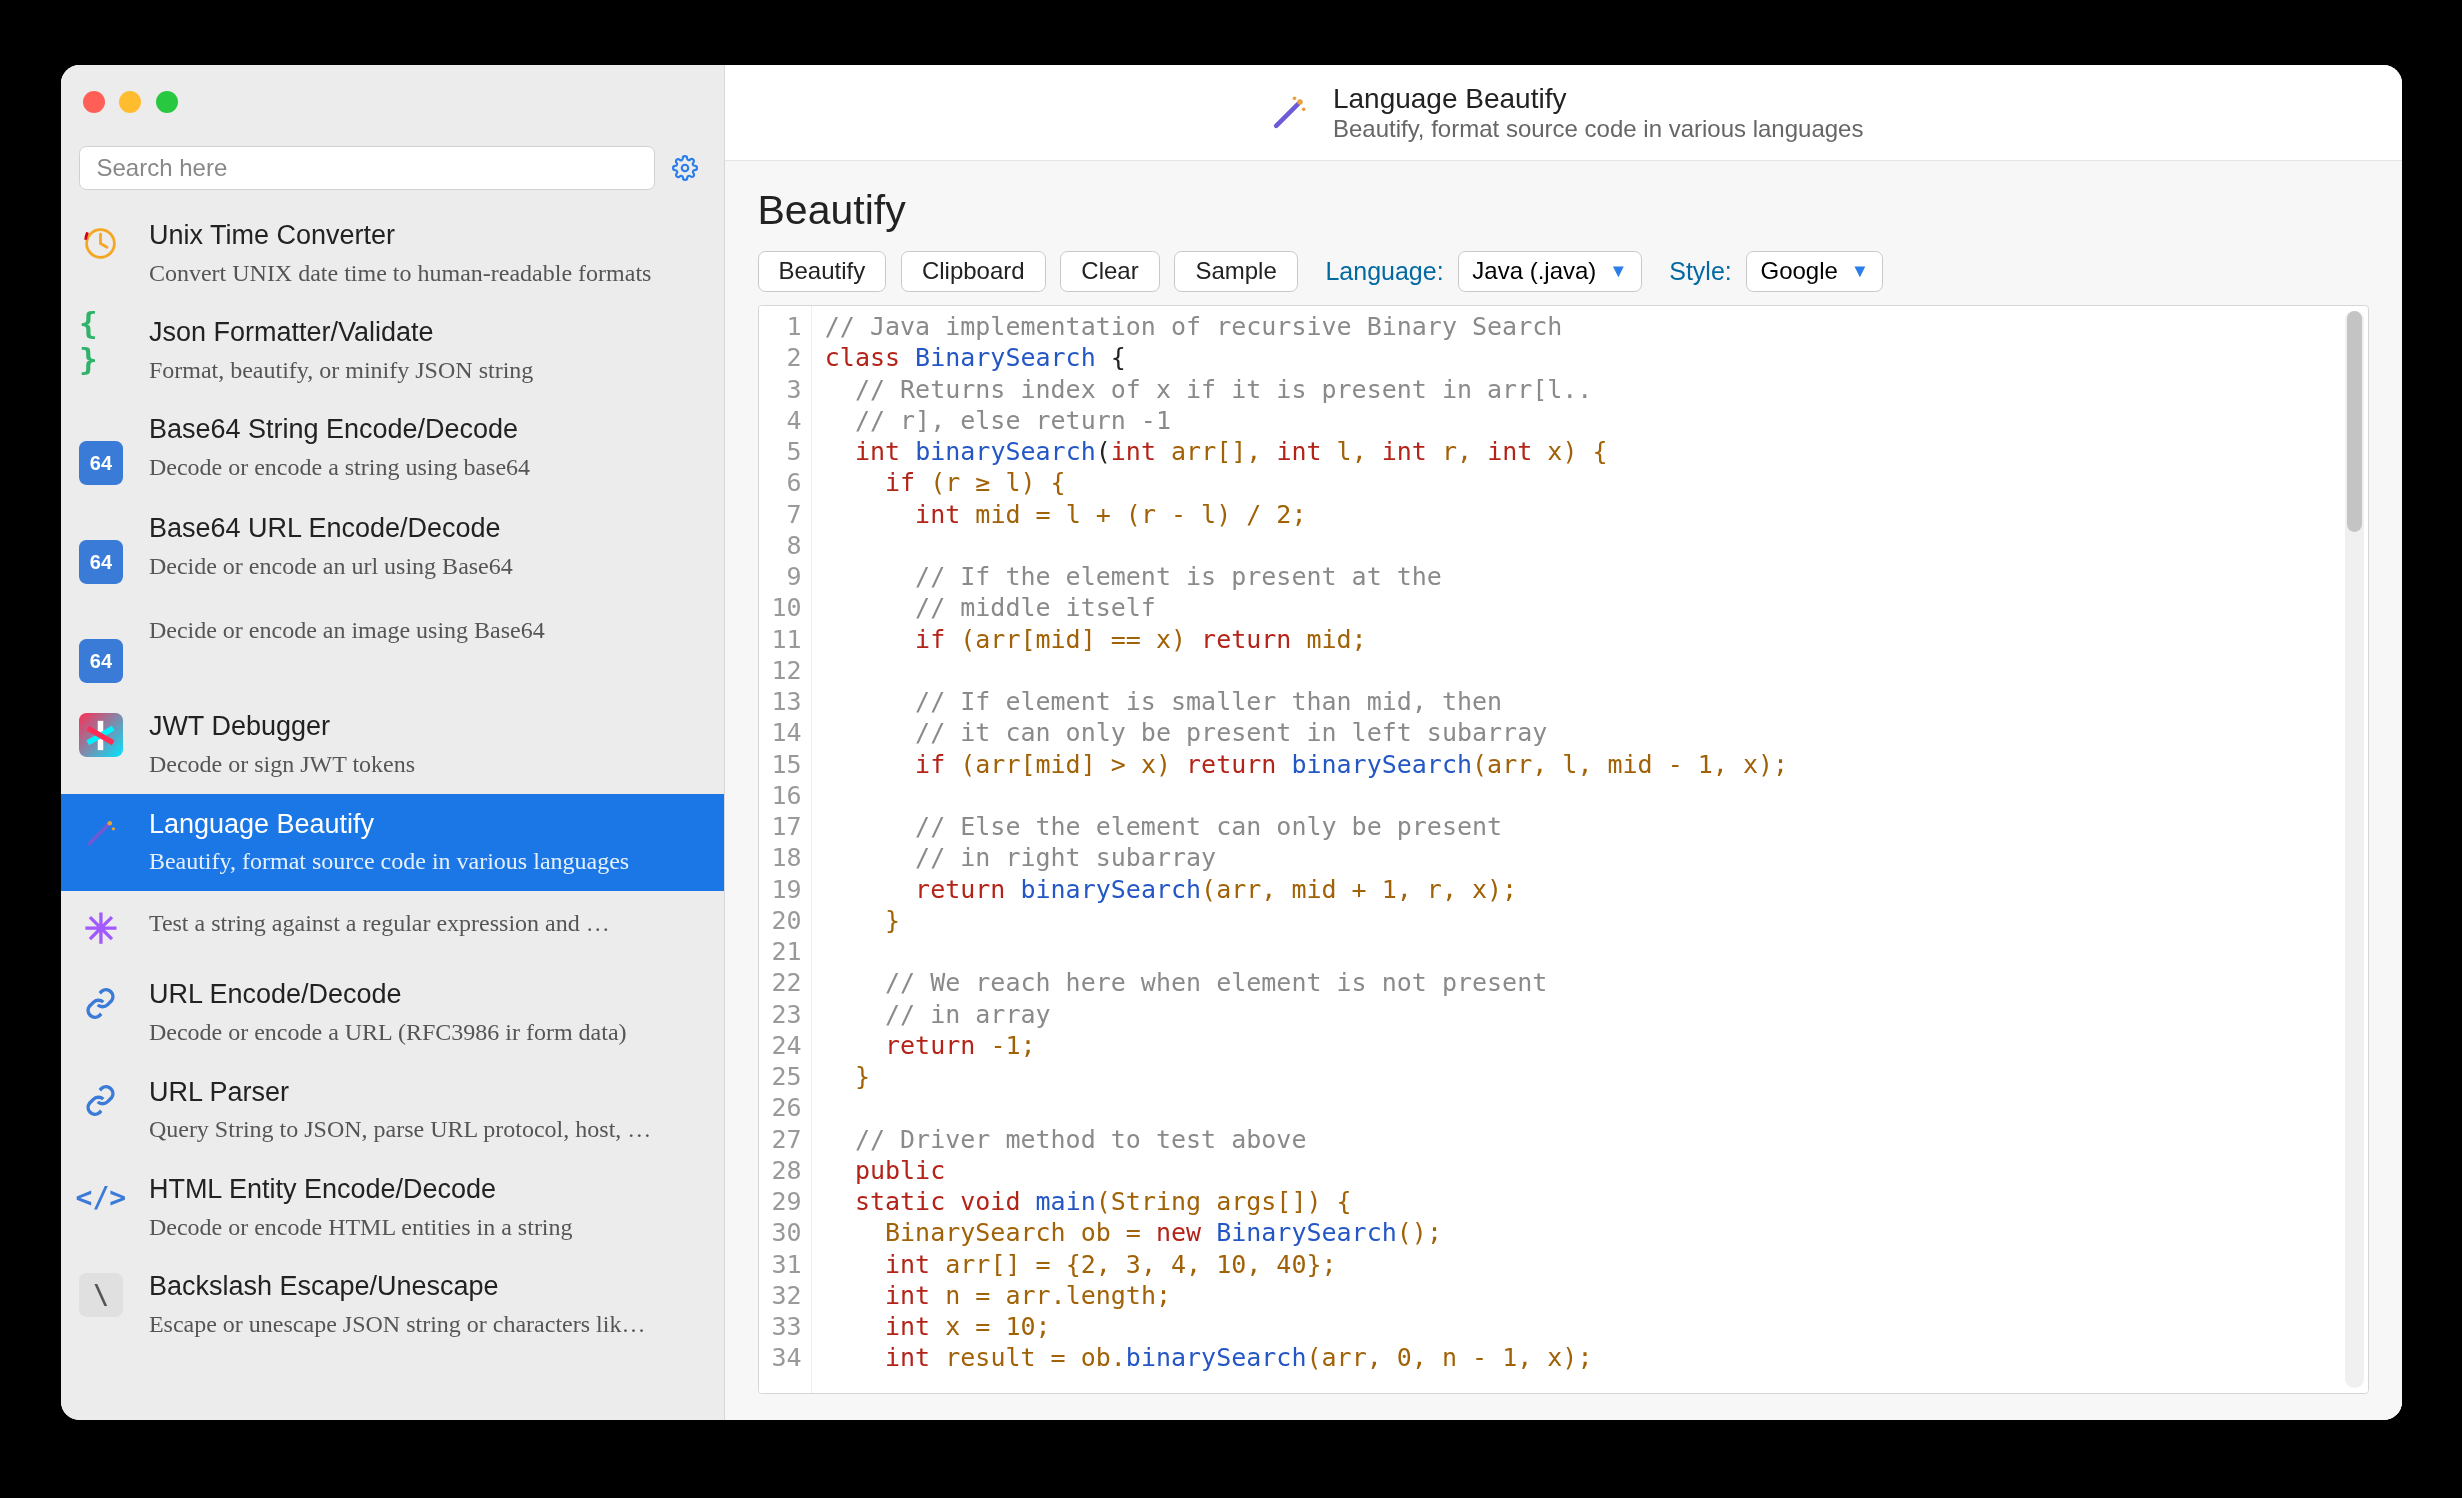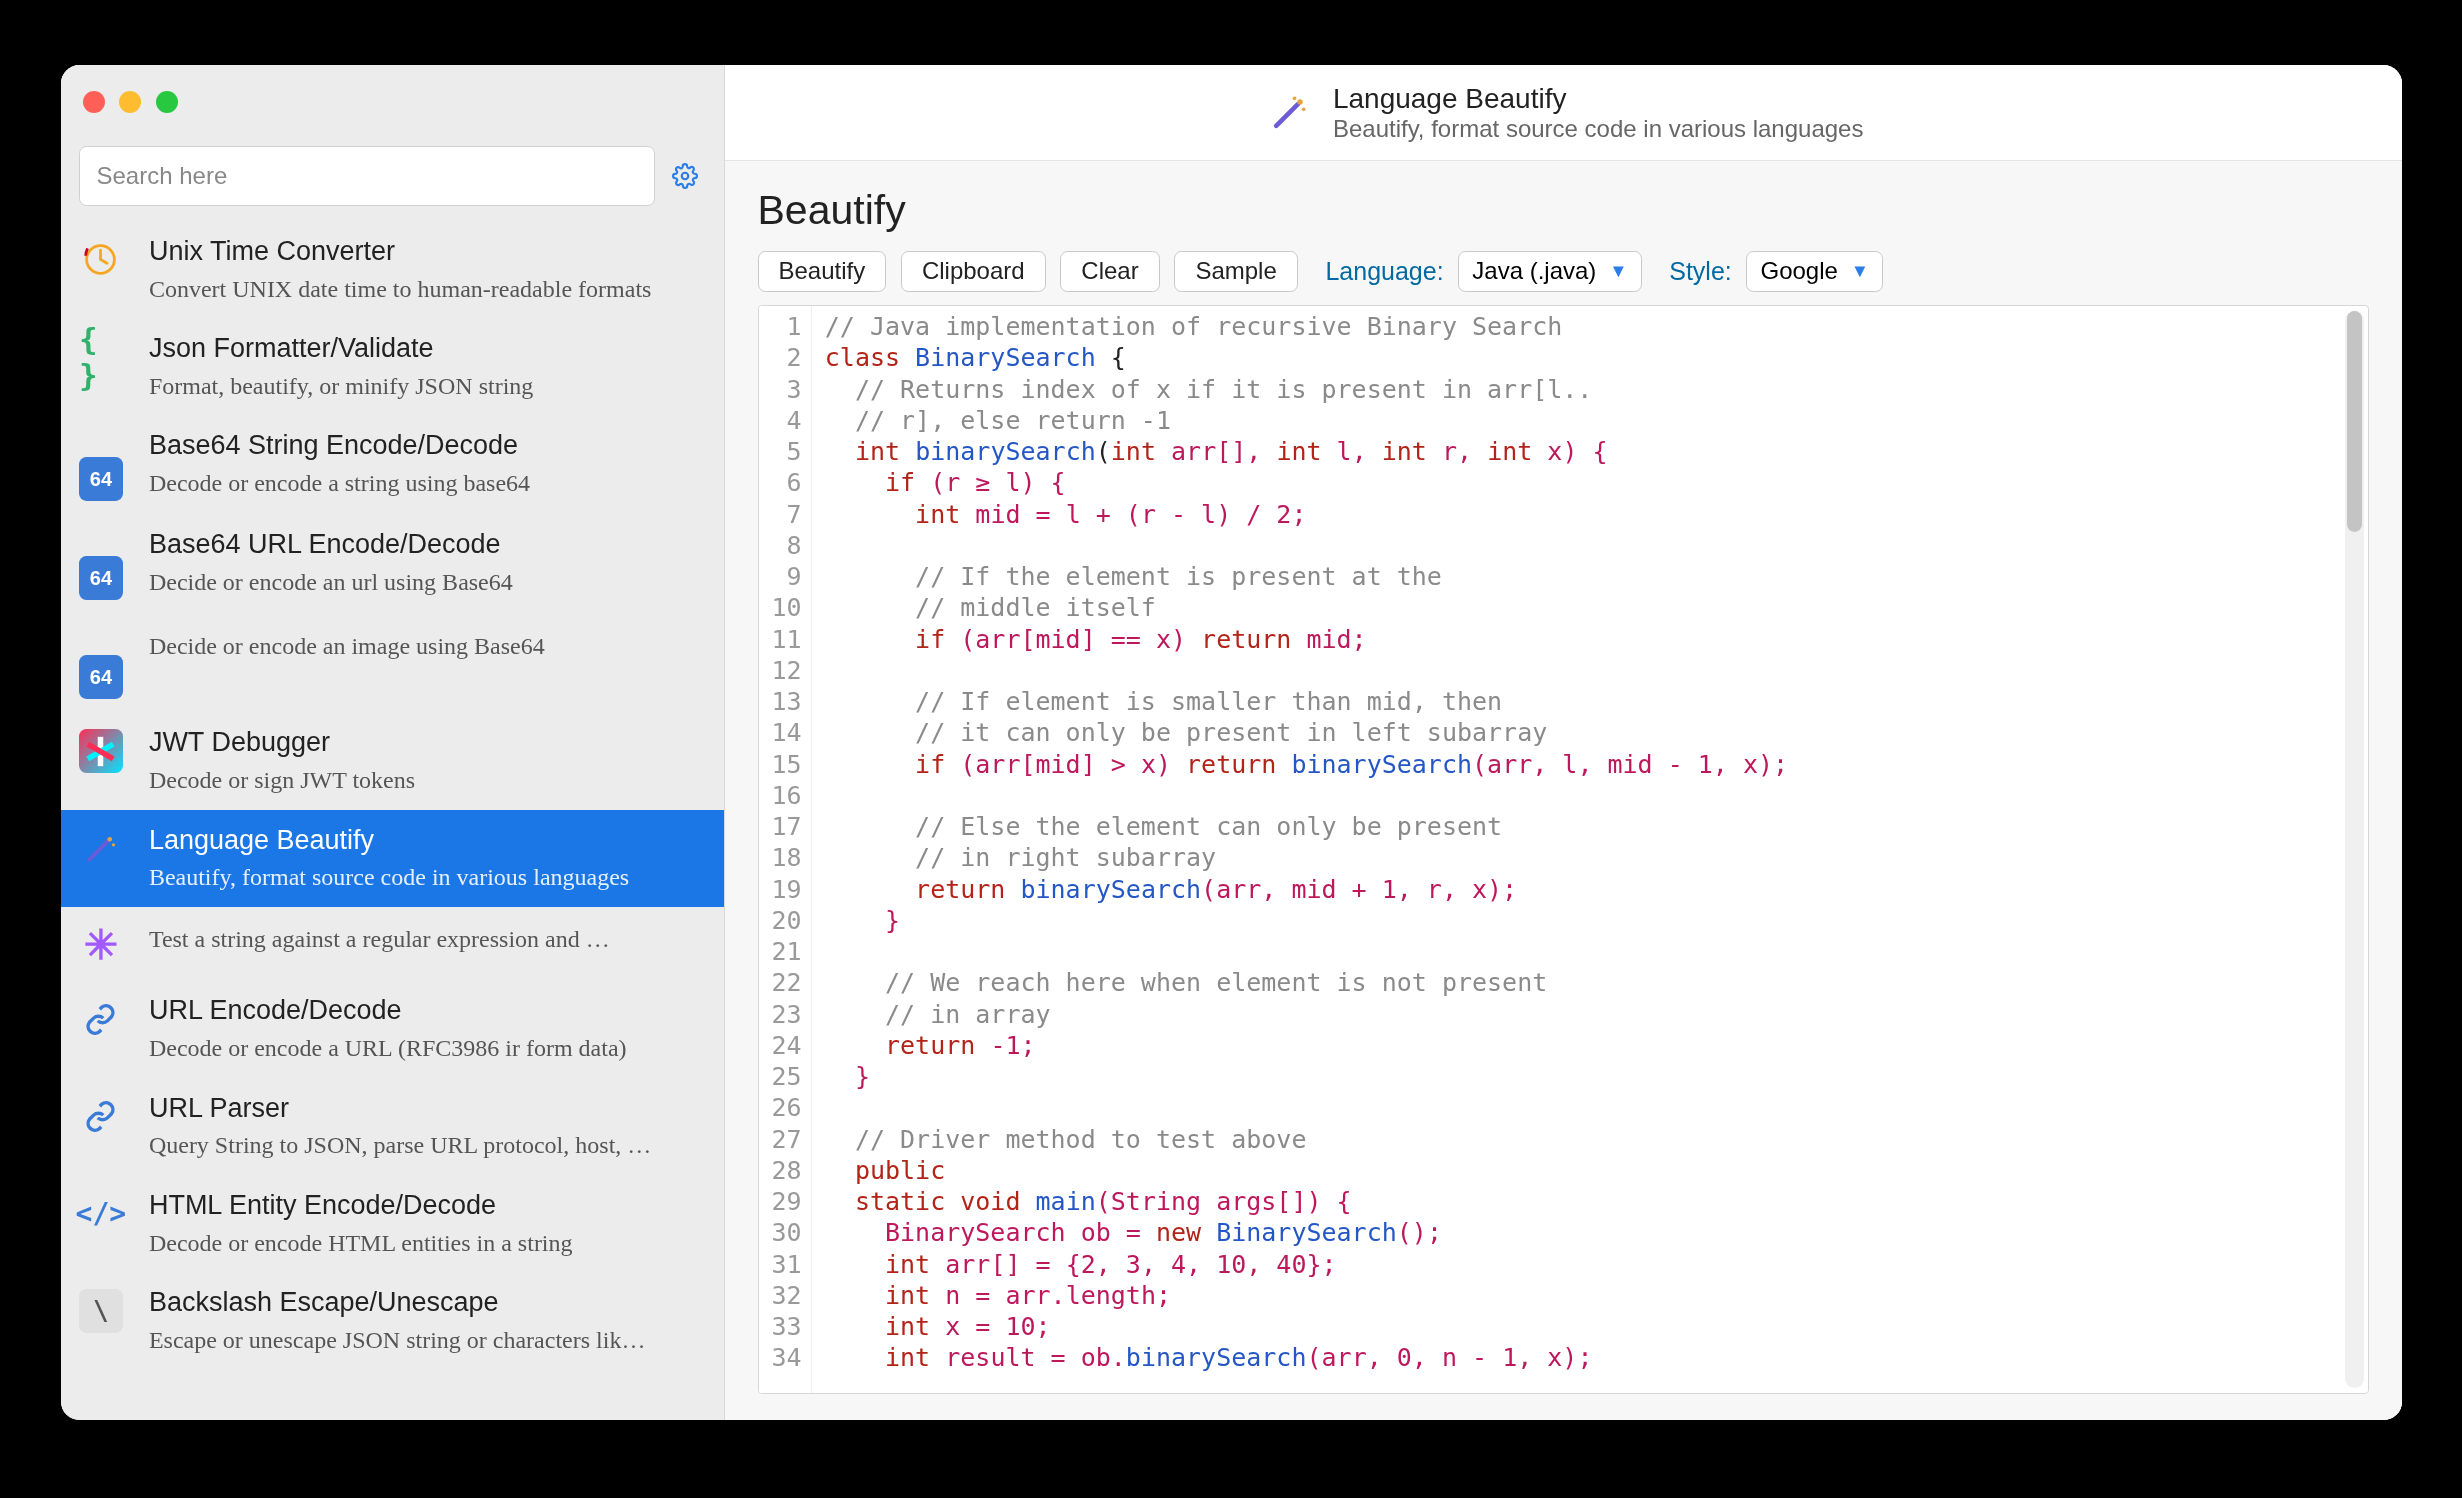--- a/index.html
+++ b/index.html
@@ -39,21 +39,21 @@
   .traffic { display:flex; gap:14.7px; }
   .traffic .dot { width:22px; height:22px; border-radius:50%; }
   .dot.red { background:#ff5f57; }
   .dot.yellow { background:#febc2e; }
   .dot.green { background:#28c840; }
   .search-row {
     padding: 7.4px 18.4px 14.7px 18.4px;
     display:flex; gap:9.2px; align-items:center;
   }
   .search-input {
-    flex:1; height:60px;
+    flex:1; height:44px;
     background:#fff; border:0.9px solid #d0d0d0; border-radius:7.4px;
     padding:0 16.6px; font-size:24px; color:#333;
   }
   .search-input::placeholder { color:#888; }
   .gear-btn {
     width:41px; height:41px; display:flex; align-items:center; justify-content:center;
     color:#2b7de9; cursor:pointer;
   }
   .tool-list { flex:1; overflow-y:auto; }
   .tool-item {
@@ -140,21 +140,21 @@
     background:#f0f0f0; border-radius:9.2px;
   }
   .scrollbar-thumb {
     position:absolute; left:1.8px; top:0; width:14.7px; height:221px;
     background:#c4c4c4; border-radius:7.4px;
   }
 
   
   .tok-comment { color:#8a8a8a; }
   .tok-keyword { color:#b42318; }
-  .tok-ident { color:#be185d; }
+  .tok-ident { color:#a16207; }
   .tok-func { color:#2457c5; }
   .tok-op { color:#222; }
   .tok-classname { color:#2457c5; font-weight:500; }
 </style>
 </head>
 <body>
 
 <div class="window">
   <div class="sidebar">
     <div class="titlebar">

